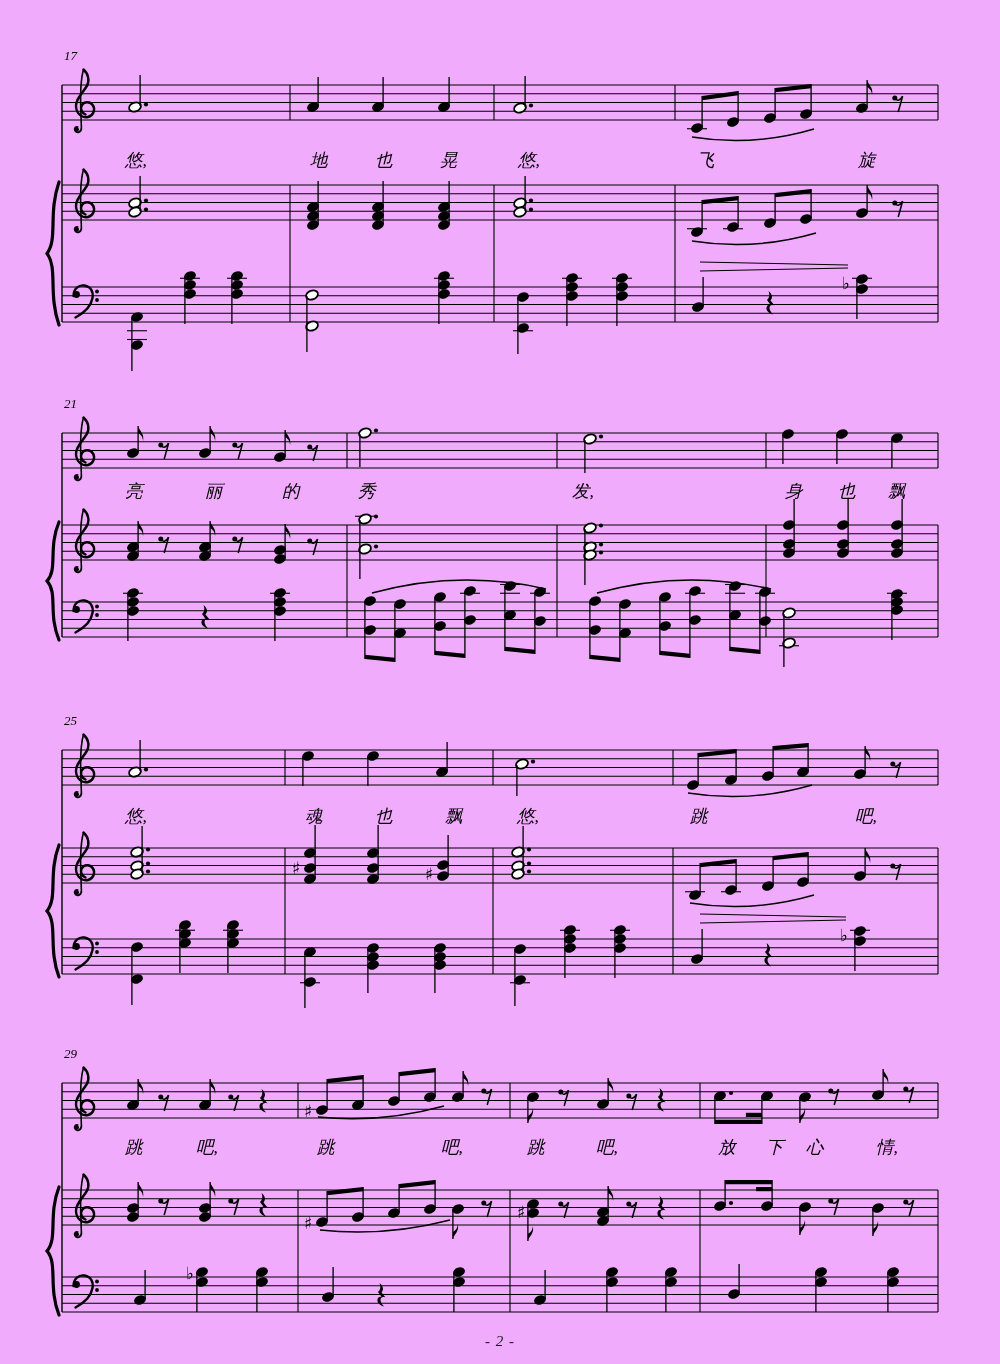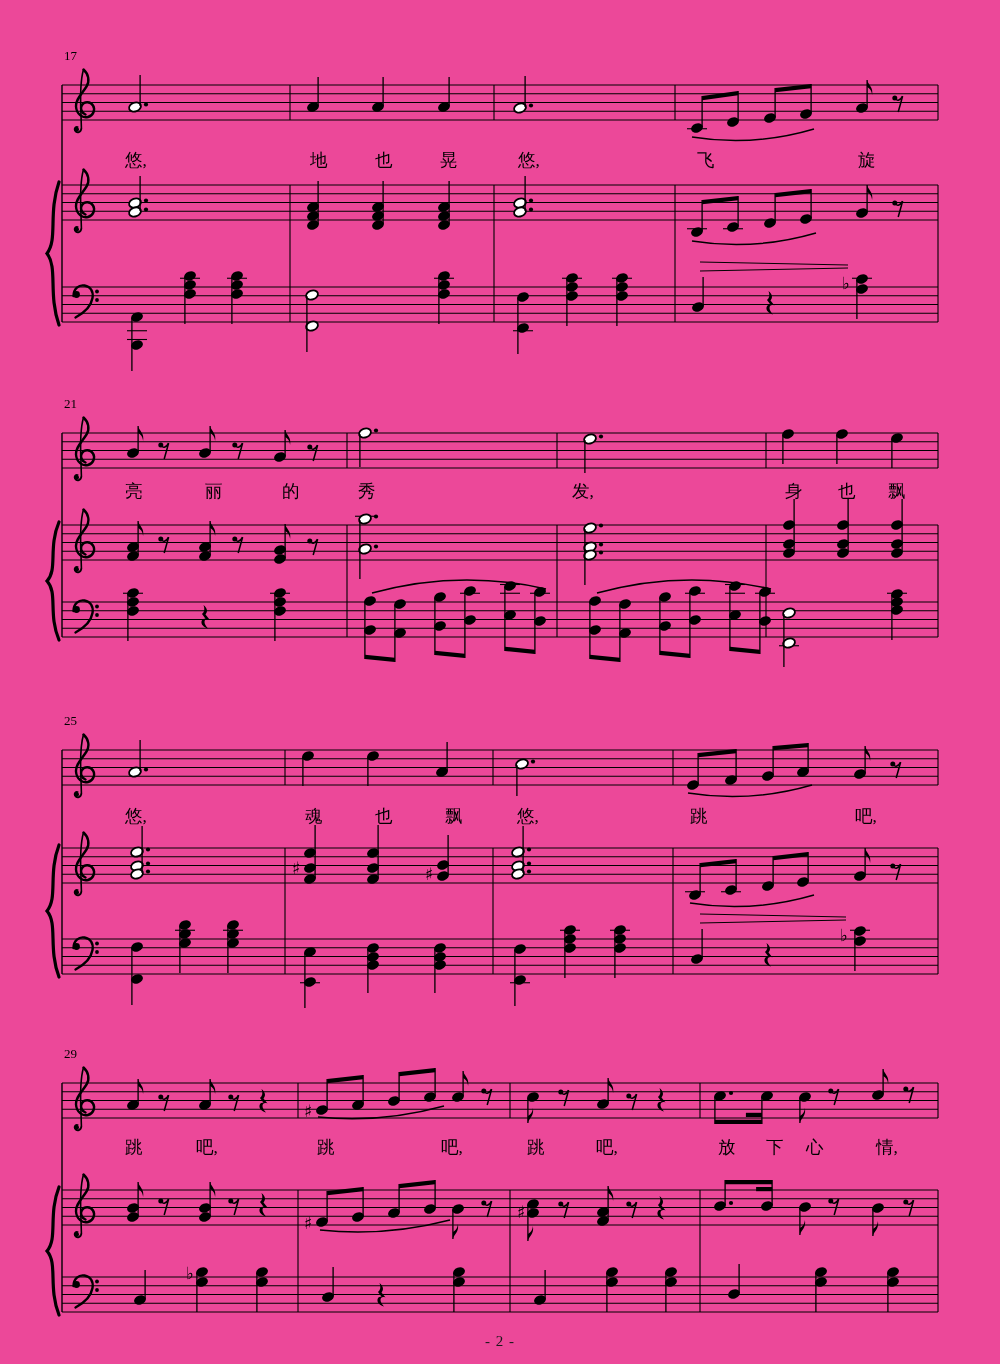--- a/index.html
+++ b/index.html
@@ -1,17 +1,17 @@
 <!DOCTYPE html>
 <html><head>
 <meta charset="utf-8">
 <style>
   html,body{margin:0;padding:0;background:#fff;}
-  .page{position:relative;width:1000px;height:1364px;background:#ec4899;overflow:hidden;
-        font-family:"Liberation Serif","DejaVu Serif",serif;}
+  .page{position:relative;width:1000px;height:1364px;background:#f0abfc;overflow:hidden;
+        font-family:"Liberation Serif","DejaVu Serif",serif;font-style:italic;}
   .score-svg{position:absolute;left:0;top:0;}
   .page-number{position:absolute;left:0;right:0;top:1333px;text-align:center;
                font-size:15px;color:#1a1a1a;letter-spacing:1px;}
 </style>
 </head>
 <body>
 
 <div class="page">
   <svg class="score-svg" width="1000" height="1364" viewBox="0 0 1000 1364" id="score">
       <g>

